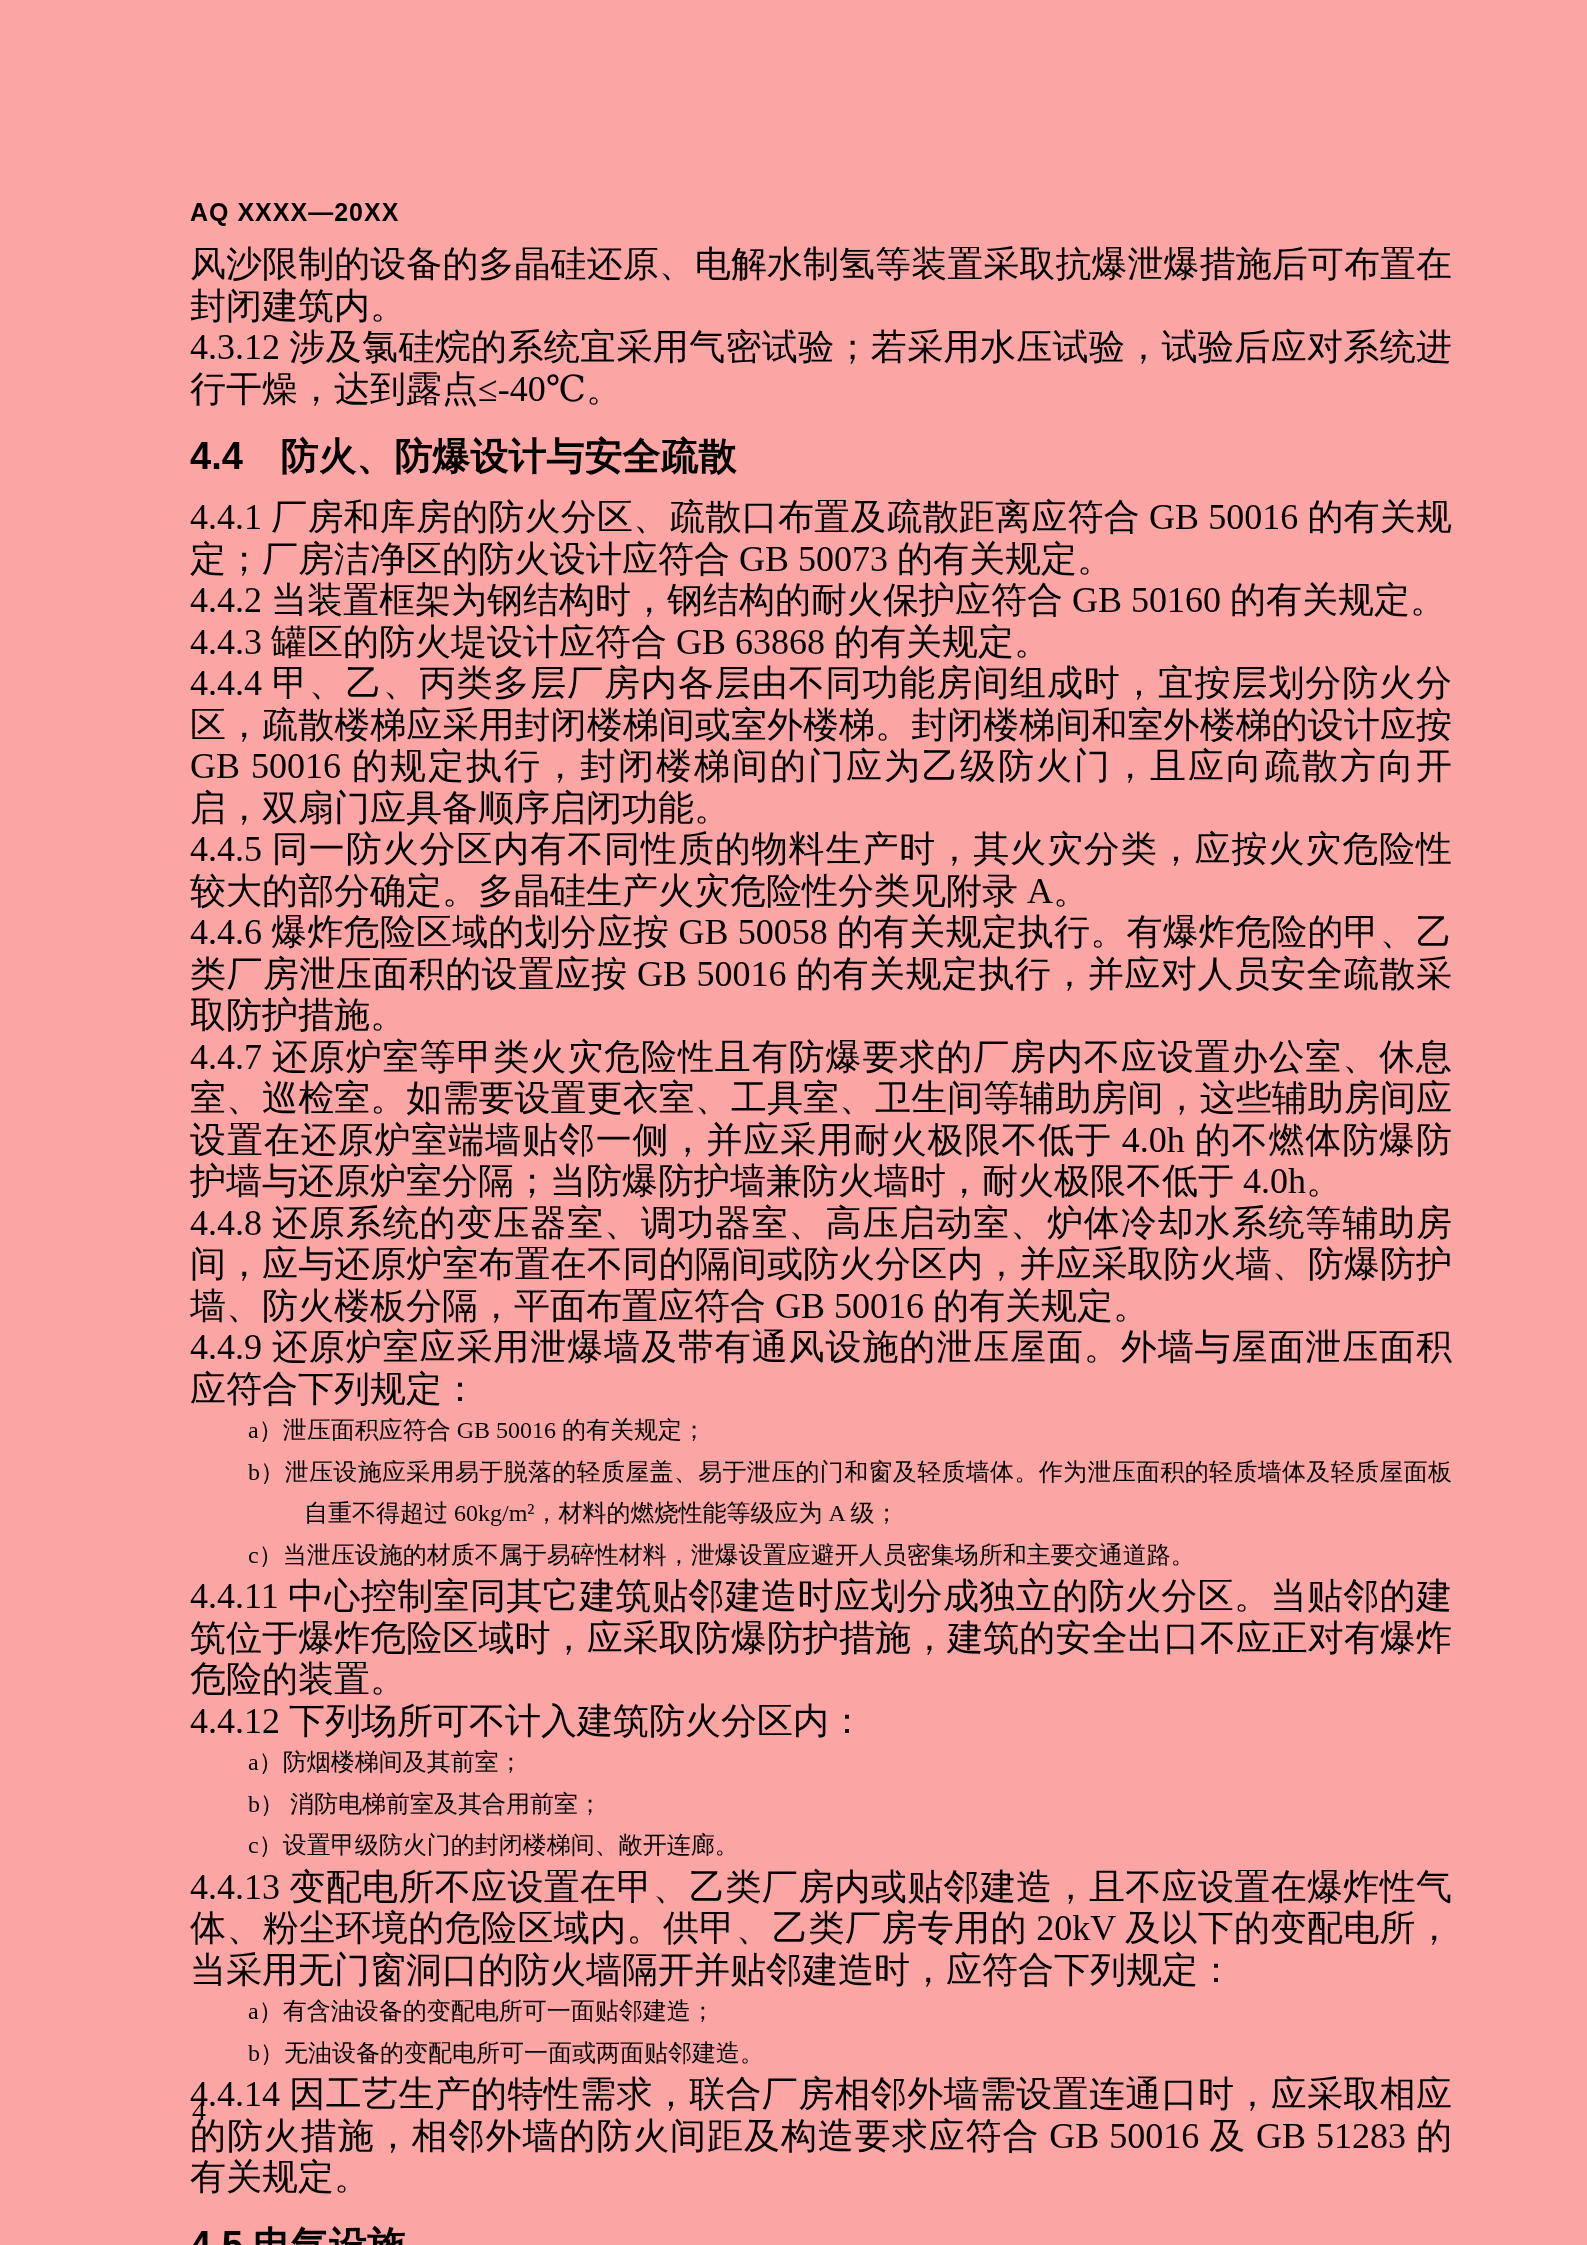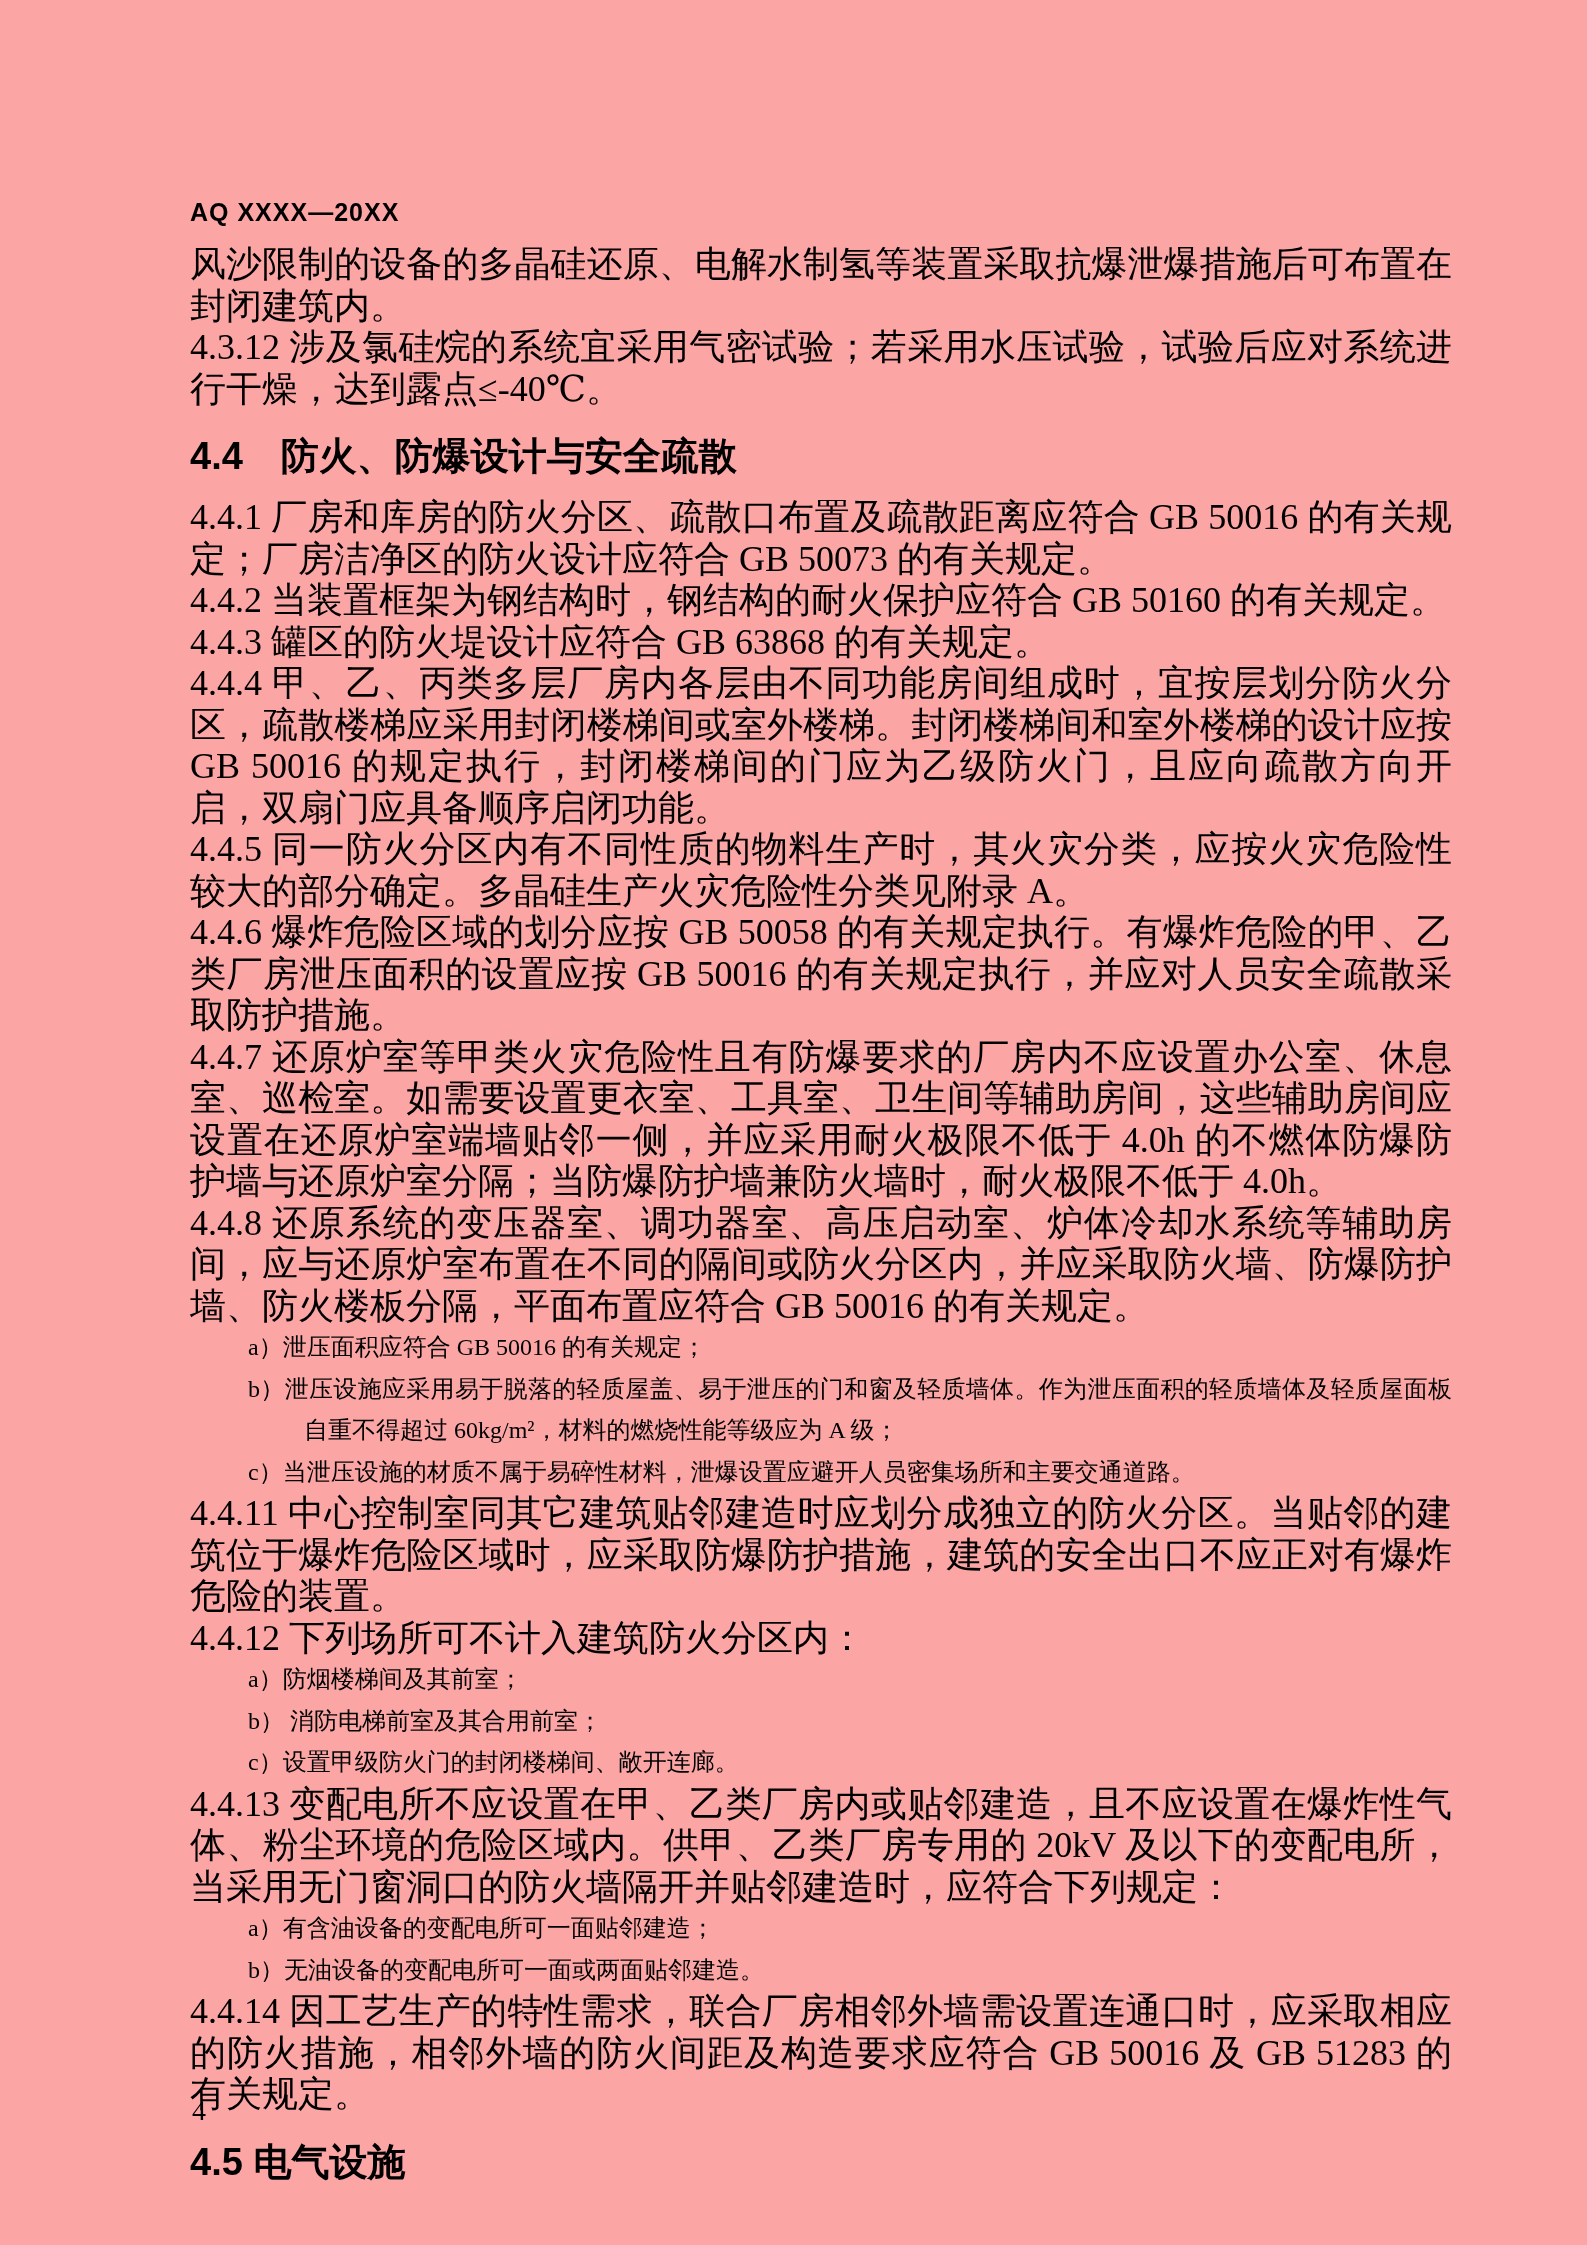--- a/index.html
+++ b/index.html
@@ -78,20 +78,21 @@
     <div class="heading">4.4　防火、防爆设计与安全疏散</div>
 
     <p class="para">4.4.1 厂房和库房的防火分区、疏散口布置及疏散距离应符合 GB 50016 的有关规定；厂房洁净区的防火设计应符合 GB 50073 的有关规定。</p>
     <p class="para">4.4.2 当装置框架为钢结构时，钢结构的耐火保护应符合 GB 50160 的有关规定。</p>
     <p class="para">4.4.3 罐区的防火堤设计应符合 GB 63868 的有关规定。</p>
     <p class="para">4.4.4 甲、乙、丙类多层厂房内各层由不同功能房间组成时，宜按层划分防火分区，疏散楼梯应采用封闭楼梯间或室外楼梯。封闭楼梯间和室外楼梯的设计应按 GB 50016 的规定执行，封闭楼梯间的门应为乙级防火门，且应向疏散方向开启，双扇门应具备顺序启闭功能。</p>
     <p class="para">4.4.5 同一防火分区内有不同性质的物料生产时，其火灾分类，应按火灾危险性较大的部分确定。多晶硅生产火灾危险性分类见附录 A。</p>
     <p class="para">4.4.6 爆炸危险区域的划分应按 GB 50058 的有关规定执行。有爆炸危险的甲、乙类厂房泄压面积的设置应按 GB 50016 的有关规定执行，并应对人员安全疏散采取防护措施。</p>
     <p class="para">4.4.7 还原炉室等甲类火灾危险性且有防爆要求的厂房内不应设置办公室、休息室、巡检室。如需要设置更衣室、工具室、卫生间等辅助房间，这些辅助房间应设置在还原炉室端墙贴邻一侧，并应采用耐火极限不低于 4.0h 的不燃体防爆防护墙与还原炉室分隔；当防爆防护墙兼防火墙时，耐火极限不低于 4.0h。</p>
     <p class="para">4.4.8 还原系统的变压器室、调功器室、高压启动室、炉体冷却水系统等辅助房间，应与还原炉室布置在不同的隔间或防火分区内，并应采取防火墙、防爆防护墙、防火楼板分隔，平面布置应符合 GB 50016 的有关规定。</p>
+    <p class="para">4.4.9 还原炉室应采用泄爆墙及带有通风设施的泄压屋面。外墙与屋面泄压面积应符合下列规定：</p>
 
     <p class="list-item">a）泄压面积应符合 GB 50016 的有关规定；</p>
     <p class="list-item">b）泄压设施应采用易于脱落的轻质屋盖、易于泄压的门和窗及轻质墙体。作为泄压面积的轻质墙体及轻质屋面板自重不得超过 60kg/m²，材料的燃烧性能等级应为 A 级；</p>
     <p class="list-item">c）当泄压设施的材质不属于易碎性材料，泄爆设置应避开人员密集场所和主要交通道路。</p>
 
     <p class="para">4.4.11 中心控制室同其它建筑贴邻建造时应划分成独立的防火分区。当贴邻的建筑位于爆炸危险区域时，应采取防爆防护措施，建筑的安全出口不应正对有爆炸危险的装置。</p>
     <p class="para">4.4.12 下列场所可不计入建筑防火分区内：</p>
 
     <p class="list-item">a）防烟楼梯间及其前室；</p>
     <p class="list-item">b） 消防电梯前室及其合用前室；</p>

